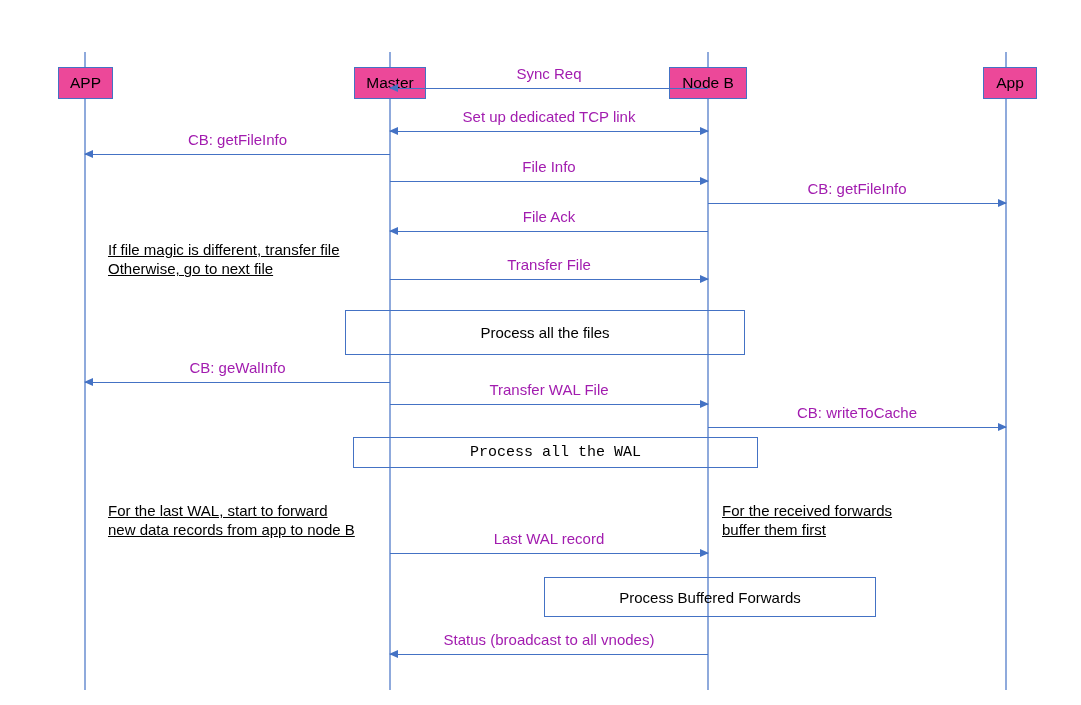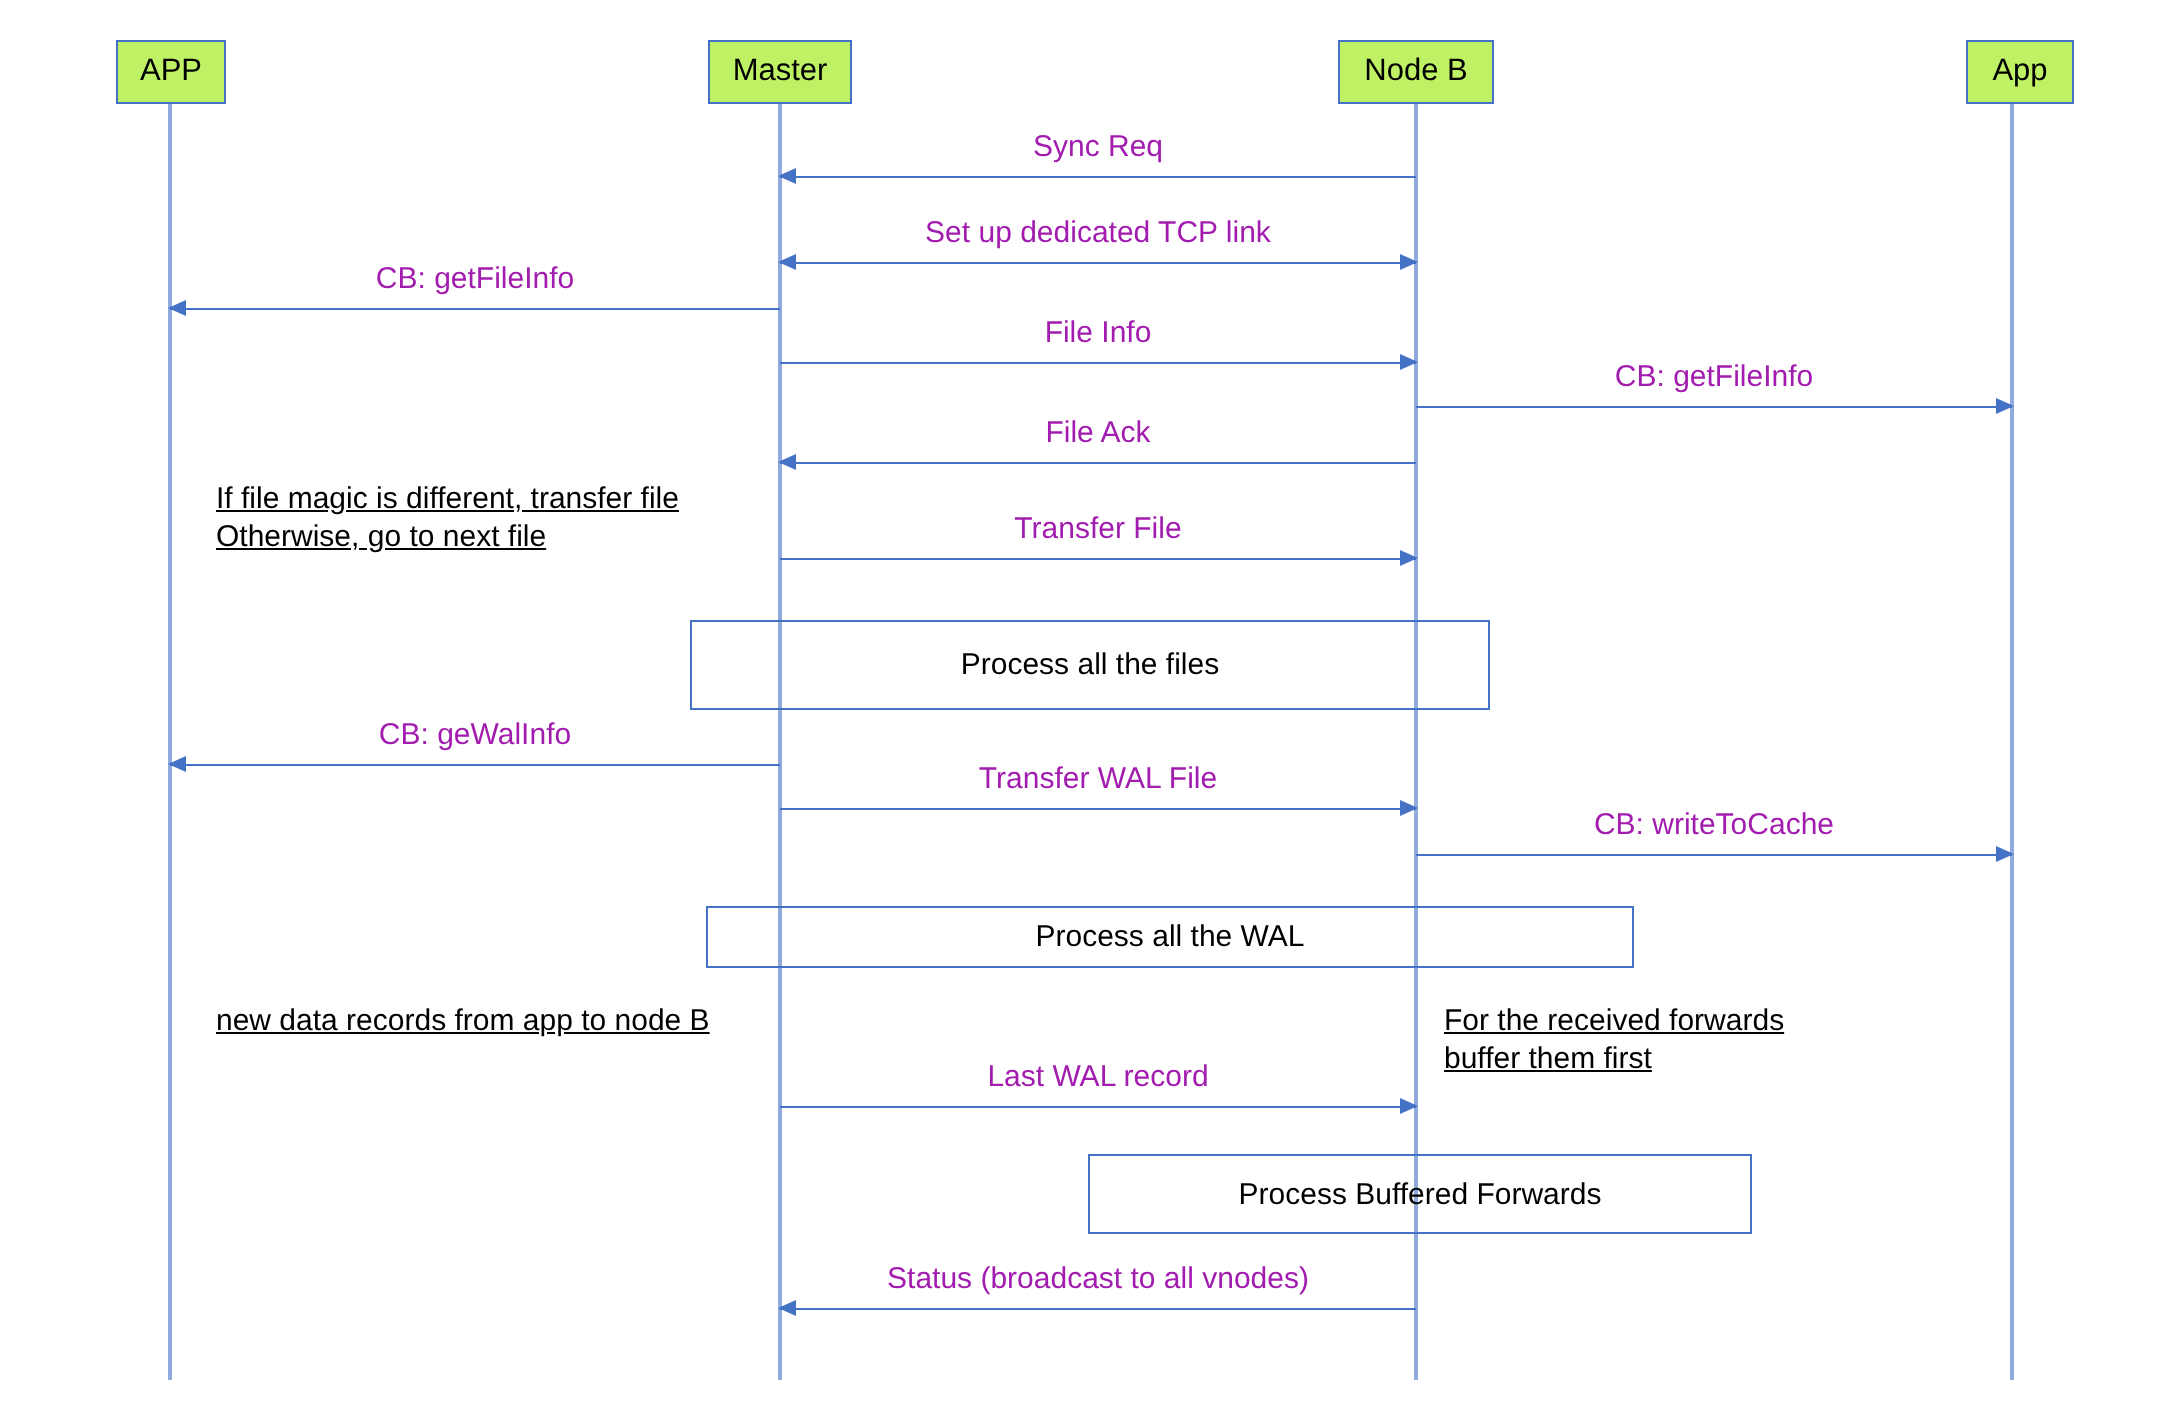--- a/index.html
+++ b/index.html
@@ -17,28 +17,29 @@
     width: 1081px;
     height: 705px;
     background: #ffffff;
     overflow: hidden;
   }
   
   .participant-box {
     position: absolute;
     box-sizing: border-box;
     border: 1.6px solid #4472c4;
-    background: #bef264;
+    background: #ec4899;
     display: flex;
     align-items: center;
     justify-content: center;
     font-size: 15.5px;
     line-height: 1;
     color: #000000;
     white-space: nowrap;
+    margin-top: 47px;
   }
   
   .lifeline {
     position: absolute;
     width: 2px;
     background: #8faadc;
   }
   
   .message {
     position: absolute;
@@ -173,18 +174,18 @@
       <div class="msg-line"></div>
       <div class="arrowhead right"></div>
       <div class="msg-label">Last WAL record</div>
     </div>
     <div class="message" style="left: 390px; top: 654px; width: 318px;">
       <div class="msg-line"></div>
       <div class="arrowhead left"></div>
       <div class="msg-label">Status (broadcast to all vnodes)</div>
     </div>
     <div class="process-box" style="left: 345px; top: 310px; width: 400px; height: 45px;">Process all the files</div>
-    <div class="process-box" style="left: 353px; top: 453px; width: 464px; height: 31px;">Process all the WAL</div>
+    <div class="process-box" style="left: 353px; top: 437px; width: 405px; height: 31px; font-family: Liberation Mono, monospace;">Process all the WAL</div>
     <div class="process-box" style="left: 544px; top: 577px; width: 332px; height: 40px;">Process Buffered Forwards</div>
     <div class="note left-align" style="left: 108px; top: 240px;"><div>If file magic is different, transfer file</div><div>Otherwise, go to next file</div></div>
-    <div class="note left-align" style="left: 108px; top: 501px;"><div>new data records from app to node B</div></div>
+    <div class="note left-align" style="left: 108px; top: 501px;"><div>For the last WAL, start to forward</div><div>new data records from app to node B</div></div>
     <div class="note left-align" style="left: 722px; top: 501px;"><div>For the received forwards</div><div>buffer them first</div></div>
   </div>
 
 </body></html>

